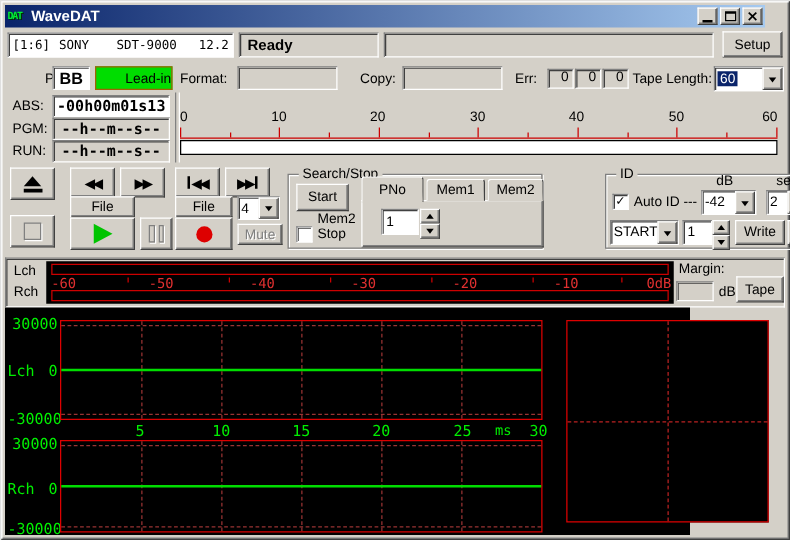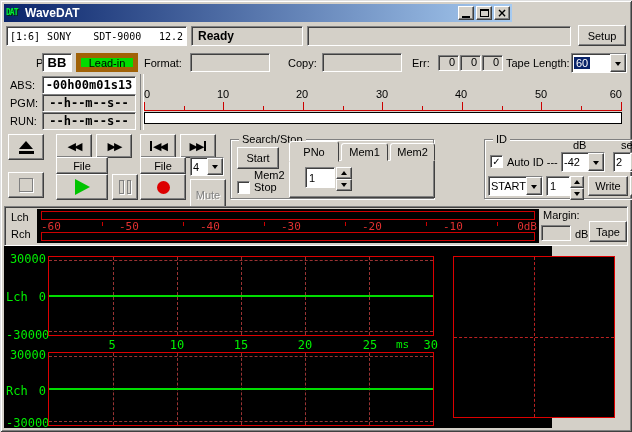--- a/index.html
+++ b/index.html
@@ -1,21 +1,21 @@
 <!DOCTYPE html>
 <html><head>
 <meta charset="utf-8">
 <style>
   html,body{margin:0;padding:0;background:#808080;}
   body{font-family:"Liberation Sans",sans-serif;font-size:11px;color:#000;-webkit-font-smoothing:none;}
   .window{position:relative;width:632px;height:432px;background:#d4d0c8;
     box-shadow:inset 1px 1px 0 #dfdfdf, inset -1px -1px 0 #404040, inset 2px 2px 0 #fff, inset -2px -2px 0 #808080;}
   .abs{position:absolute;}
   .mono{font-family:"DejaVu Sans Mono",monospace;}
-  .titlebar{position:absolute;left:4px;top:4px;width:508px;height:18px;
+  .titlebar{position:absolute;left:4px;top:4px;width:608px;height:18px;
     background:linear-gradient(to right,#0a246a,#a6caf0);display:flex;align-items:center;padding:0 2px;box-sizing:border-box;}
   .app-icon{width:16px;height:14px;color:#00ee33;font:bold 8px "DejaVu Sans Mono",monospace;letter-spacing:-1px;line-height:14px;text-shadow:1px 1px 0 #003300;}
   .tb-title{color:#fff;font-weight:bold;font-size:12px;margin-left:3px;flex:1;}
   .tb-btn{width:16px;height:14px;background:#d4d0c8;border:1px solid;border-color:#fff #404040 #404040 #fff;
     box-shadow:inset -1px -1px 0 #808080;display:flex;align-items:center;justify-content:center;margin-left:2px;box-sizing:border-box;}
   .min-glyph{width:8px;height:2px;background:#000;margin-top:7px;}
   .max-glyph{width:9px;height:8px;border:1px solid #000;border-top:2px solid #000;box-sizing:border-box;}
   .close-glyph{font:bold 12px "DejaVu Sans",sans-serif;line-height:10px;}
   .btn{position:absolute;background:#d4d0c8;border:1px solid;border-color:#fff #404040 #404040 #fff;
     box-shadow:inset -1px -1px 0 #808080;display:flex;align-items:center;justify-content:center;box-sizing:border-box;font-size:11px;}
@@ -78,21 +78,21 @@
   </div>
   <div class="sunken gf" style="left:307px;top:26px;width:264px;height:20px;">
     <span></span>
   </div>
   <button class="btn" style="left:578px;top:25px;width:48px;height:21px;">Setup</button>
 
   <span class="lbl" style="left:12px;top:57px;padding-left:24px;">PNo:</span>
   <div class="sunken wf" style="left:42px;top:53px;width:30px;height:19px;display:flex;align-items:center;justify-content:center;font-weight:bold;font-size:13px;">
     <span>BB</span>
   </div>
-  <div class="abs" style="left:76px;top:53px;width:62px;height:19px;background:#00dd00;display:flex;align-items:center;justify-content:center;border:5px solid #a16207;box-sizing:border-box;">
+  <div class="abs" style="left:76px;top:53px;width:62px;height:19px;background:#00dd00;display:flex;align-items:center;justify-content:flex-end;border:1px solid #a16207;box-sizing:border-box;">
     <span>Lead-in</span>
   </div>
   <span class="lbl" style="left:144px;top:57px;">Format:</span>
   <div class="sunken gf" style="left:190px;top:53px;width:80px;height:19px;">
     <span></span>
   </div>
   <span class="lbl" style="left:288px;top:57px;">Copy:</span>
   <div class="sunken gf" style="left:322px;top:53px;width:80px;height:19px;">
     <span></span>
   </div>
@@ -187,21 +187,21 @@
   <button class="btn" style="left:140px;top:157px;width:46px;height:17px;">File</button>
   <button class="btn" style="left:140px;top:174px;width:46px;height:26px;">
     <span style="width:13px;height:13px;border-radius:50%;background:#dd0000;"></span>
   </button>
   <div class="combo" style="left:190px;top:157px;width:34px;height:19px;">
     <span class="combo-val">4</span>
     <span class="combo-btn">
         <span class="arr-dn"></span>
       </span>
   </div>
-  <button class="btn disabled-txt" style="left:190px;top:179px;width:36px;height:31px;">Mute</button>
+  <button class="btn disabled-txt" style="left:190px;top:179px;width:36px;height:17px;">Mute</button>
 
   <div class="groupbox" style="left:230px;top:139px;width:204px;height:60px;">
     <span class="legend">Search/Stop</span>
     <button class="btn" style="left:6px;top:7px;width:42px;height:22px;">Start</button>
     <div class="btn" style="left:58px;top:20px;width:146px;height:38px;z-index:1;"></div>
     <div class="tab" style="left:58px;top:1px;width:50px;height:21px;z-index:3;border-bottom:1px solid #d4d0c8;">
       <span>PNo</span>
     </div>
     <div class="tab" style="left:110px;top:3px;width:47px;height:18px;z-index:2;">
       <span>Mem1</span>

